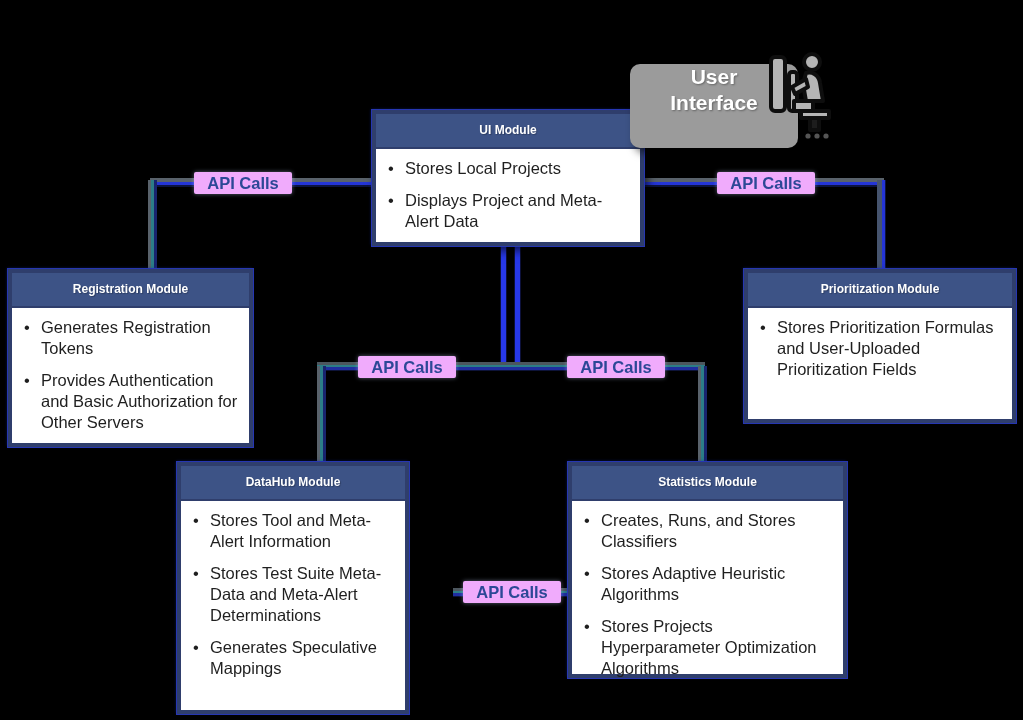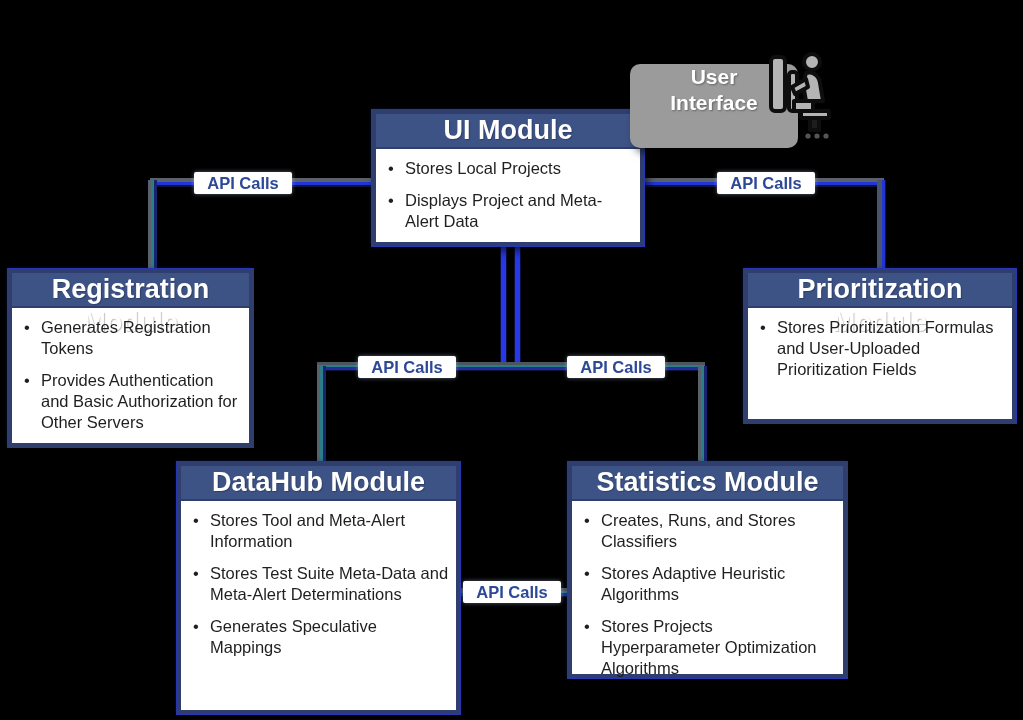--- a/index.html
+++ b/index.html
@@ -11,38 +11,38 @@
 
   
   .module {
     position:absolute; background:#ffffff;
     border:4px solid #2f3e6c; outline:1px solid #2636b2;
     box-shadow:4px 5px 9px rgba(0,0,0,0.65), -1px -1px 3px rgba(30,60,200,0.35);
     box-sizing:border-box;
   }
   .module-header {
     background:#3d5386; color:#ffffff; font-weight:bold;
-    font-size:27px; line-height:33px; height:33px; text-align:center;
+    font-size:12px; line-height:33px; height:33px; text-align:center;
     border-bottom:2px solid #2f3e6c;
     text-shadow:1px 1px 1px rgba(0,0,0,0.25);
   }
   .module-body {
     list-style:none; margin:0; padding:9px 6px 6px 12px;
   }
   .module-body li {
     display:flex; margin:0 0 11px 0;
     color:#1f1f1f; font-size:16.5px; line-height:1.27;
   }
   .module-body li:last-child { margin-bottom:0; }
   .dot { width:17px; flex:0 0 17px; color:#1f1f1f; }
 
   #m-ui            { left:372px; top:110px; width:272px; height:136px; z-index:3; }
   #m-registration  { left:8px;   top:269px; width:245px; height:178px; z-index:3; }
   #m-prioritization{ left:744px; top:269px; width:272px; height:154px; z-index:3; }
-  #m-datahub       { left:177px; top:462px; width:283px; height:252px; z-index:3; }
+  #m-datahub       { left:177px; top:462px; width:232px; height:252px; z-index:3; }
   #m-statistics    { left:568px; top:462px; width:279px; height:216px; z-index:3; }
   #m-statistics .module-body { padding-right:26px; }
 
   
   .ui-chip {
     position:absolute; left:630px; top:64px; width:168px; height:84px;
     background:#9b9b9b; border-radius:10px; z-index:6;
     box-shadow:5px 5px 8px rgba(0,0,0,0.6);
     display:flex; align-items:flex-start; justify-content:center;
   }
@@ -72,21 +72,21 @@
     background:linear-gradient(90deg,#46546e 0%,#46546e 60%,#2435d6 60%,#2435d6 88%,#0d1440 88%,#0d1440 100%);
   }
   .v-line-blue {
     width:7px;
     background:linear-gradient(90deg,#0c103a 0%,#0c103a 18%,#2738e8 18%,#2738e8 80%,#0c103a 80%,#0c103a 100%);
   }
 
   
   .api-label {
     position:absolute; width:98px; height:22px; line-height:22px; z-index:4;
-    background:#ffffff; text-align:center; border-radius:2px;
+    background:#f0abfc; text-align:center; border-radius:2px;
     color:#2c4896; font-weight:bold; font-size:16.5px;
     box-shadow:0 0 4px rgba(200,210,255,0.45);
   }
 </style>
 </head>
 <body>
 
 <div id="canvas">
 
   <div class="line h-line" style="left:150px; top:178px; width:224px;"></div>

